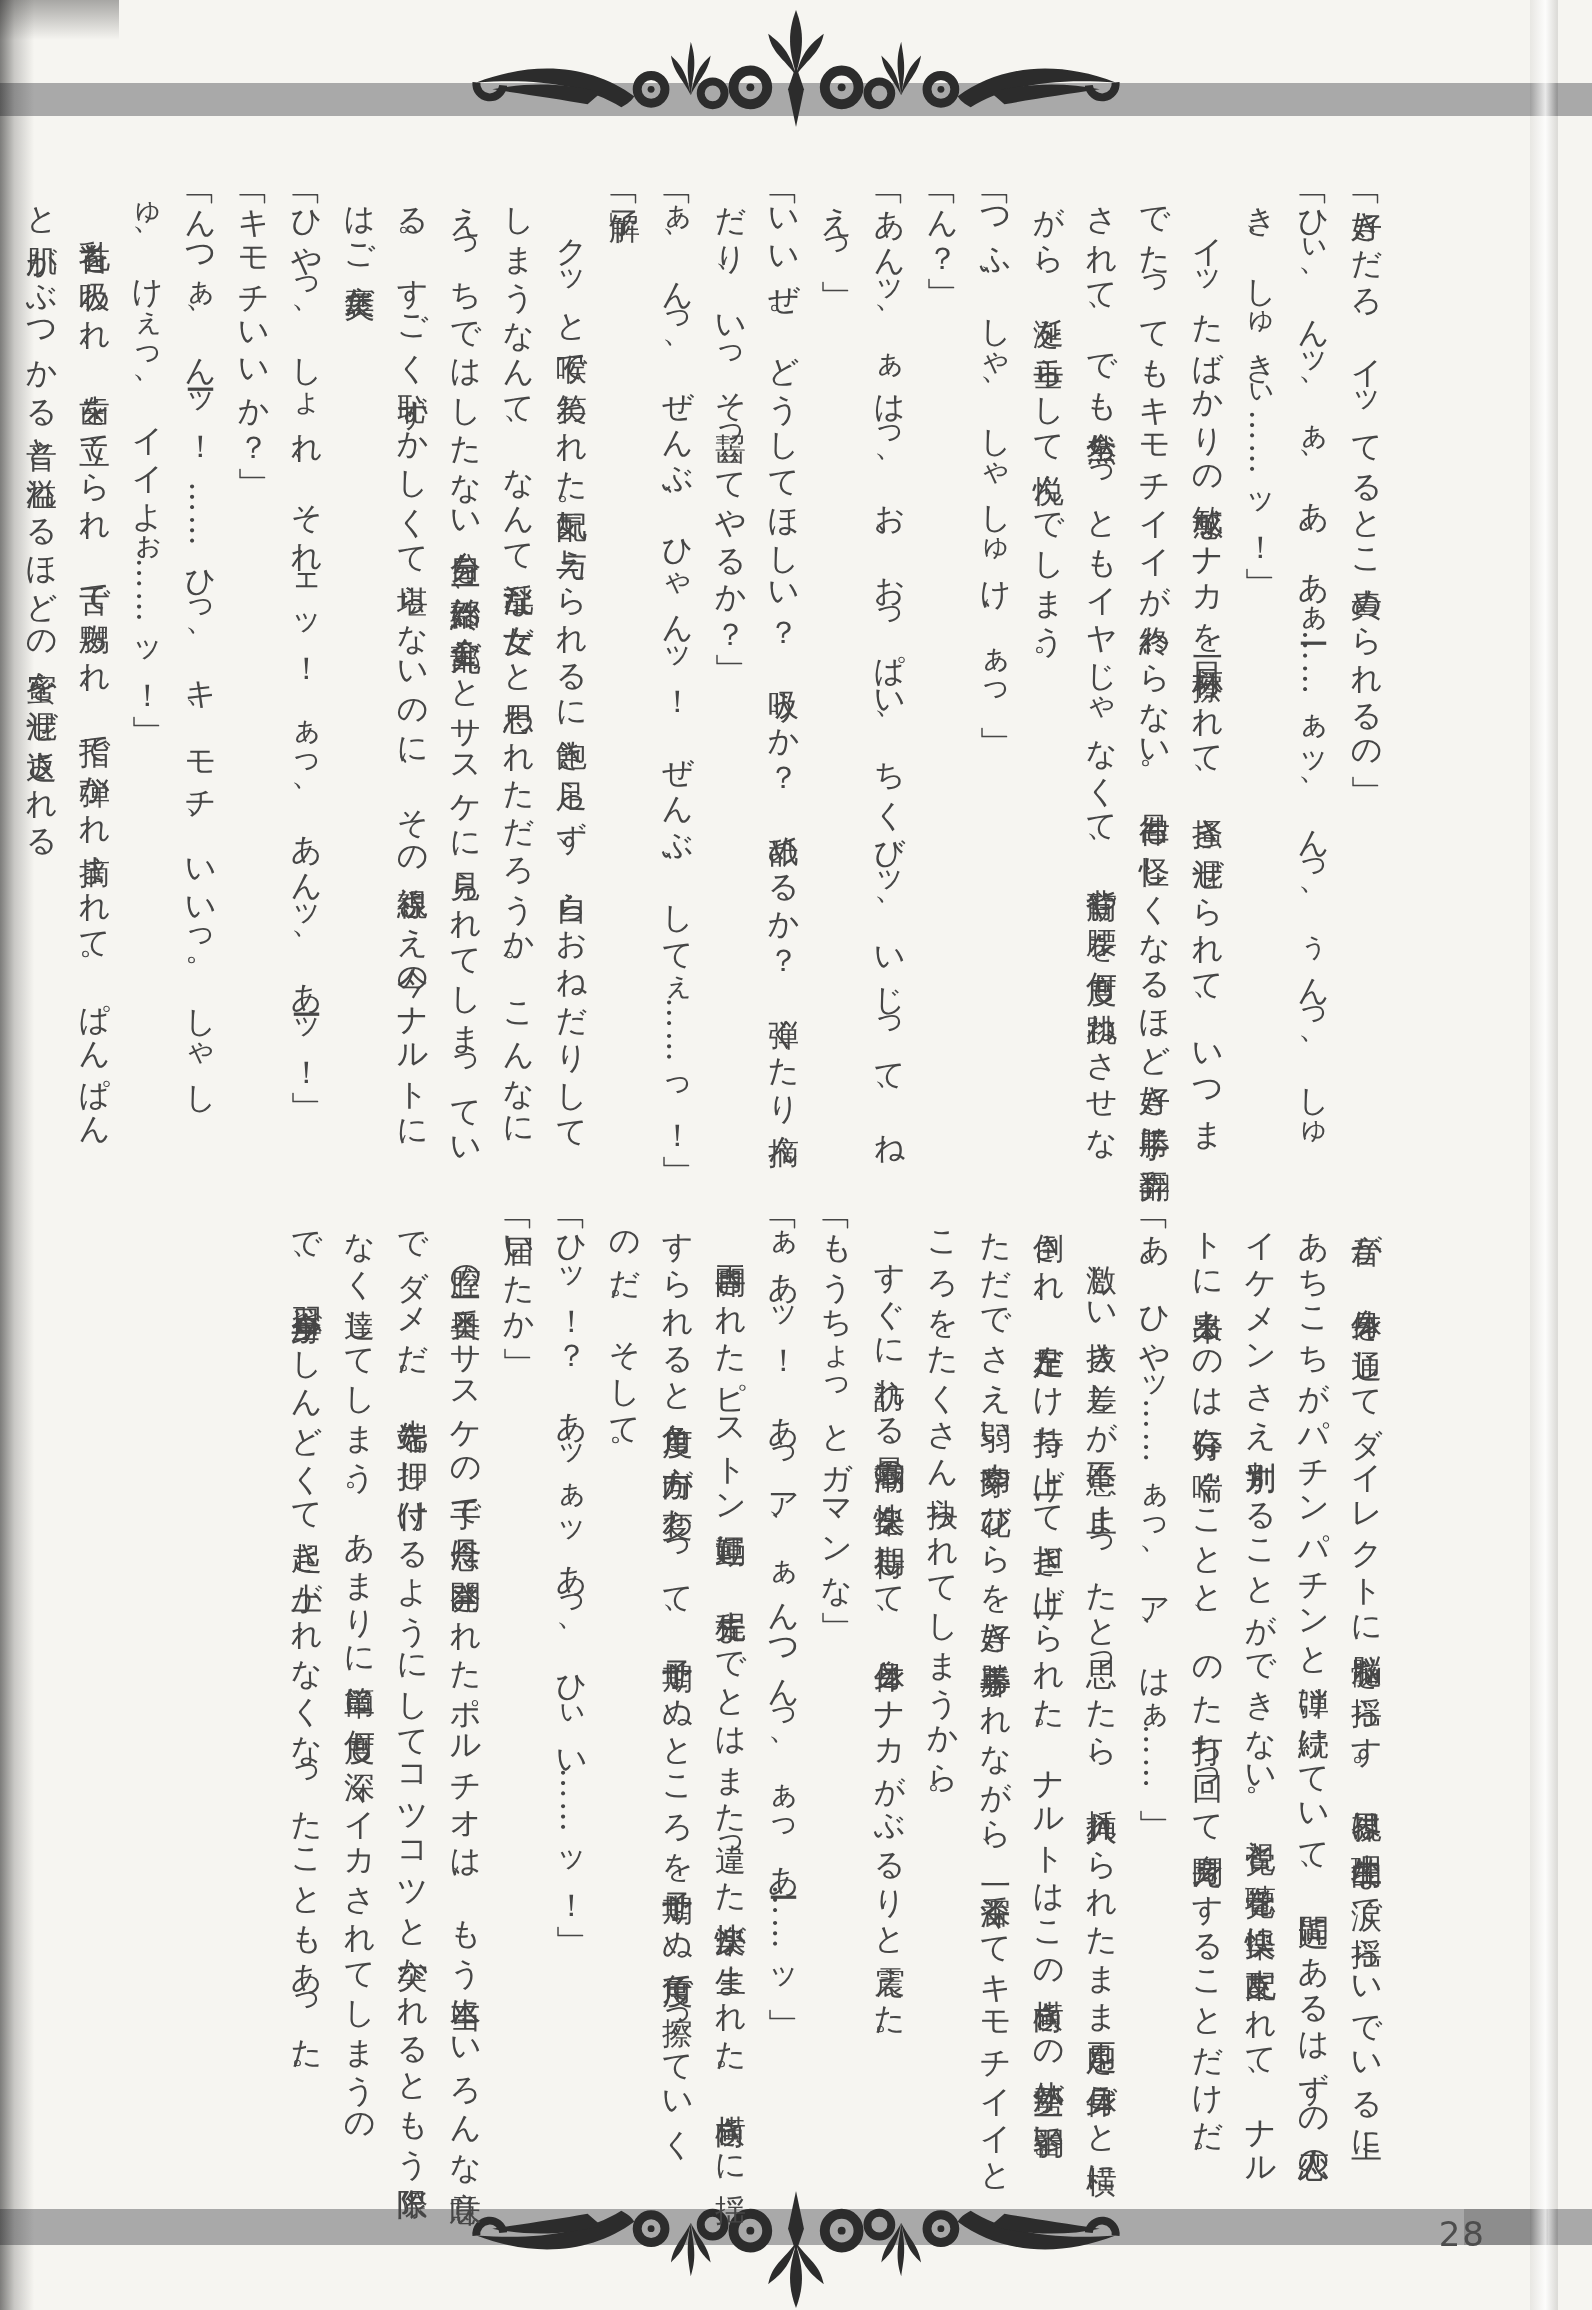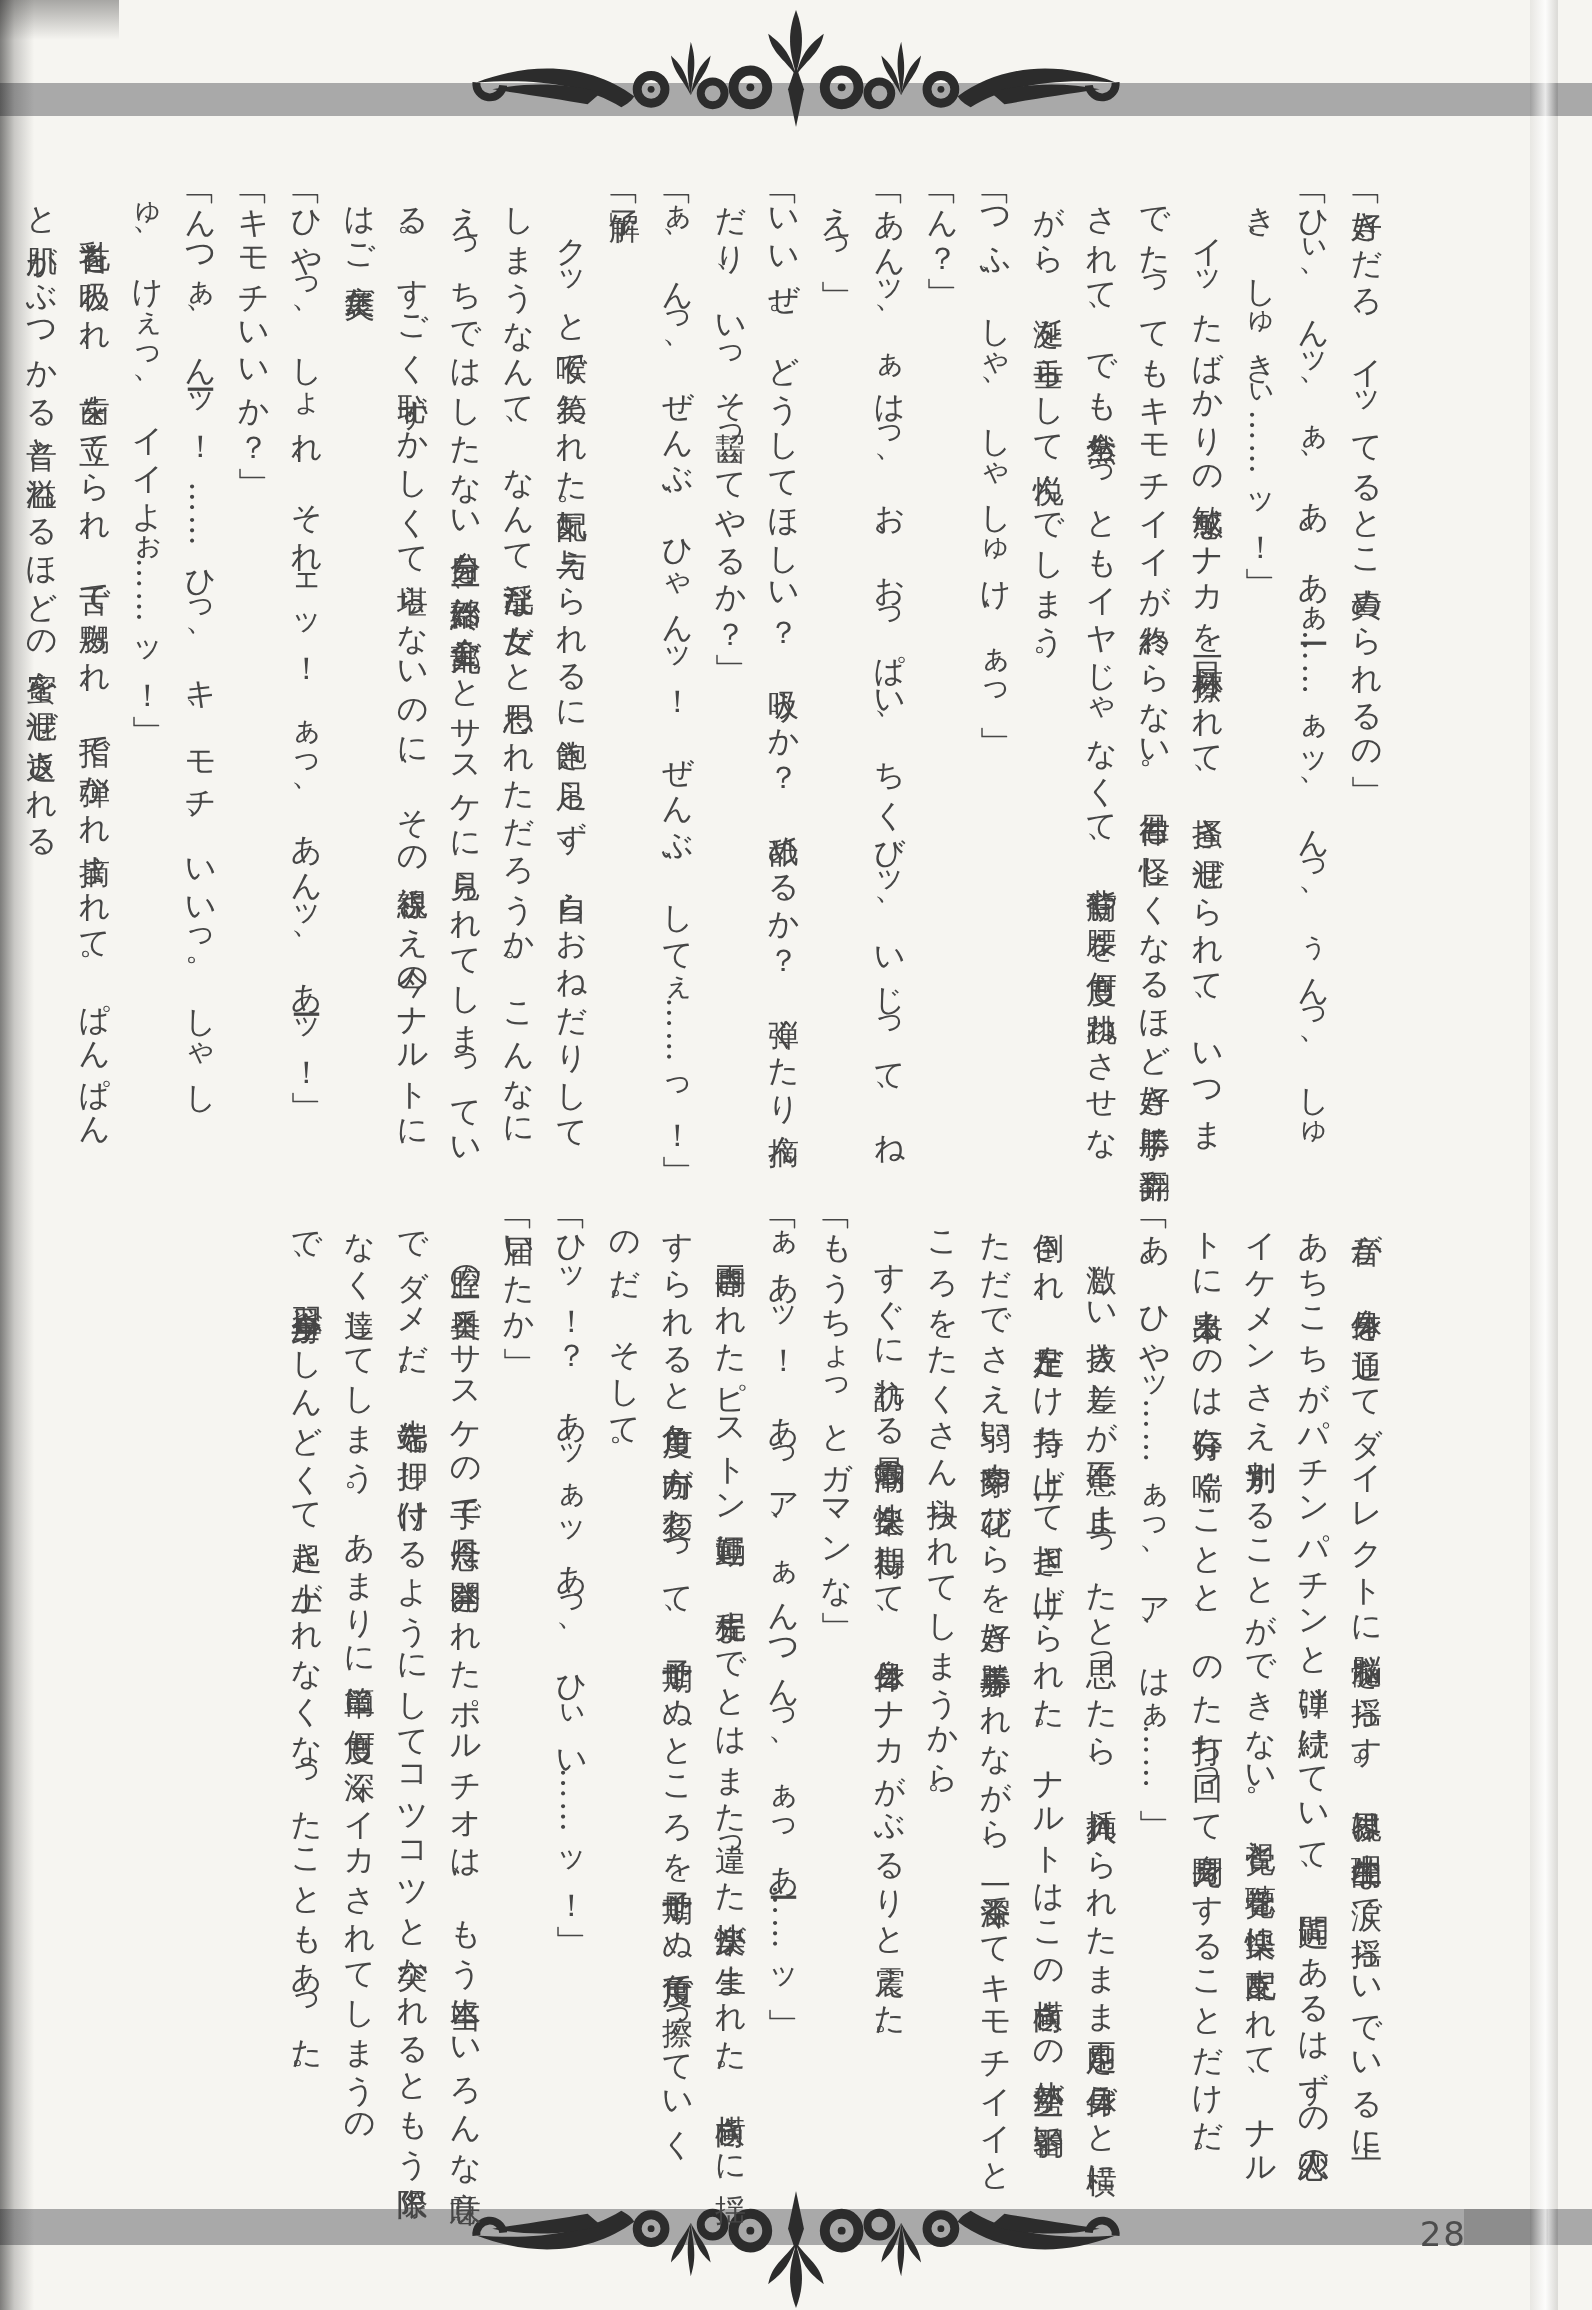--- a/index.html
+++ b/index.html
@@ -39,21 +39,21 @@
     text-orientation:mixed;
     font-size:31px; line-height:53px; letter-spacing:2.5px;
     color:#464646; overflow:visible;
   }
   .vtext-upper { top:185px; height:979px; }
   .vtext-lower { top:1210px; height:973px; }
   .para { margin:0; padding:0; }
   .para.indent { text-indent:1em; }
   
   .page-number {
-    position:absolute; top:2214px; right:125px; z-index:4;
+    position:absolute; top:2214px; right:106px; z-index:4;
     font-family:"DejaVu Sans","Liberation Sans",sans-serif;
     font-size:34px; color:#4d4d4d; letter-spacing:2px;
   }
 </style>
 </head>
 <body>
 
 <div class="band band-top"></div>
 <div class="band band-bottom"></div>
 

